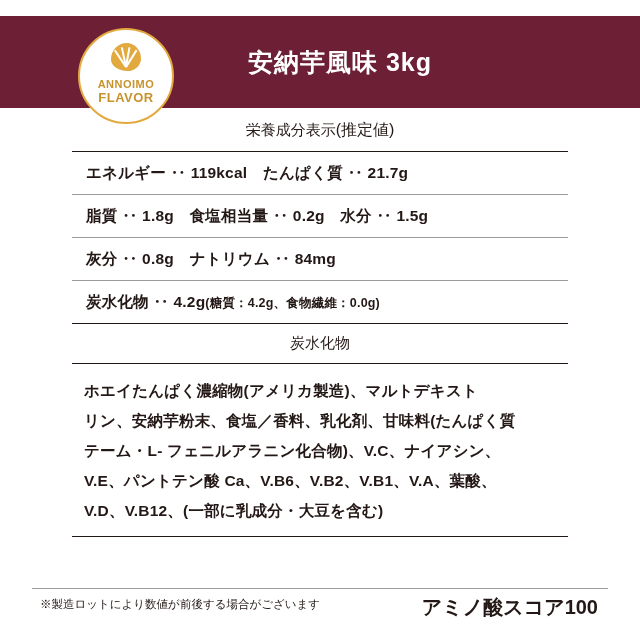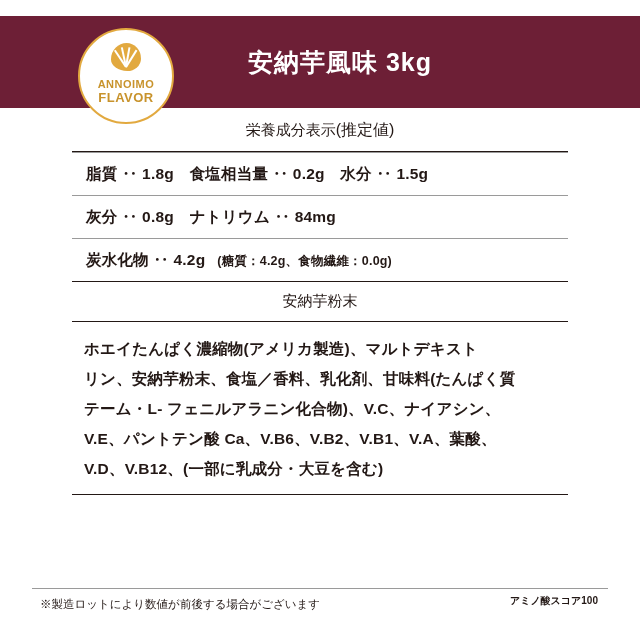--- a/index.html
+++ b/index.html
@@ -131,21 +131,20 @@
   .nutri-row {
     font-size: 15.5px;
     font-weight: bold;
     padding: 11px 4px 10px 14px;
     letter-spacing: 0.2px;
     white-space: nowrap;
   }
   .nutri-row .sub {
     font-size: 12.5px;
     font-weight: bold;
-    padding-left: 12px;
   }
 
   .ing-heading {
     text-align: center;
     font-size: 15px;
     padding: 10px 0 10px 0;
   }
 
   .ing-body {
     font-size: 15.5px;
@@ -168,21 +167,21 @@
     position: absolute;
     left: 40px;
     top: 597px;
     font-size: 11.5px;
     color: #231815;
   }
   .footer-score {
     position: absolute;
     right: 42px;
     top: 594px;
-    font-size: 10px;
+    font-size: 20px;
     font-weight: bold;
     color: #231815;
   }
 </style>
 </head>
 <body>
 
 <div class="page">
 
   <div class="header-band">
@@ -202,34 +201,35 @@
   </div>
 
   <div class="content">
 
     <div class="section-heading">
       <span>栄養成分表示</span><span class="small">(推定値)</span>
     </div>
 
     <div class="rule"></div>
 
+    <div class="nutri-row">エネルギー ‥ 119kcal　たんぱく質 ‥ 21.7g</div>
     <div class="rule thin"></div>
 
     <div class="nutri-row">脂質 ‥ 1.8g　食塩相当量 ‥ 0.2g　水分 ‥ 1.5g</div>
     <div class="rule thin"></div>
 
     <div class="nutri-row">灰分 ‥ 0.8g　ナトリウム ‥ 84mg</div>
     <div class="rule thin"></div>
 
     <div class="nutri-row">
       <span>炭水化物 ‥ 4.2g</span><span class="sub">(糖質：4.2g、食物繊維：0.0g)</span>
     </div>
     <div class="rule"></div>
 
-    <div class="ing-heading">安納芋粉末</div>
+    <div class="ing-heading">炭水化物</div>
 
     <div class="rule"></div>
 
     <div class="ing-body">
       <div>ホエイたんぱく濃縮物(アメリカ製造)、マルトデキスト</div>
       <div>リン、安納芋粉末、食塩／香料、乳化剤、甘味料(たんぱく質</div>
       <div>テーム・L- フェニルアラニン化合物)、V.C、ナイアシン、</div>
       <div>V.E、パントテン酸 Ca、V.B6、V.B2、V.B1、V.A、葉酸、</div>
       <div>V.D、V.B12、(一部に乳成分・大豆を含む)</div>
     </div>

